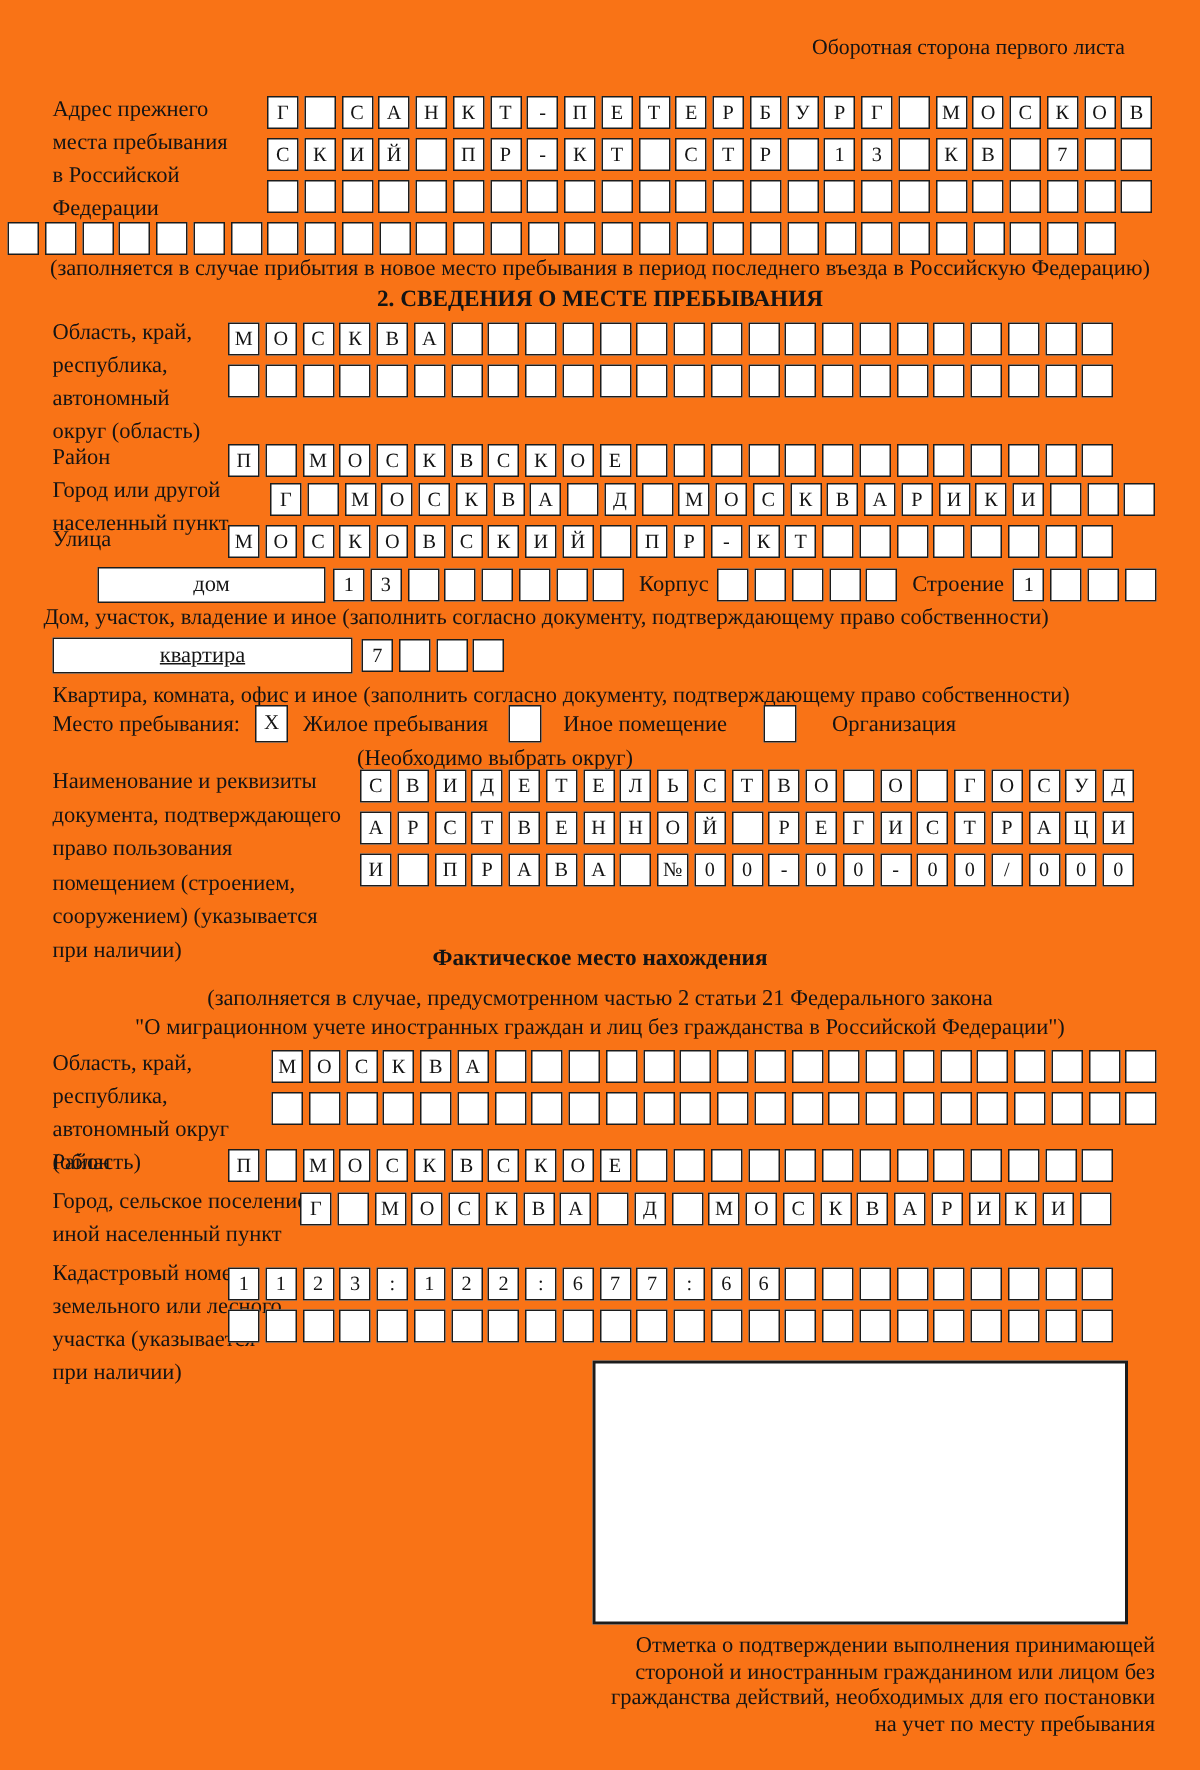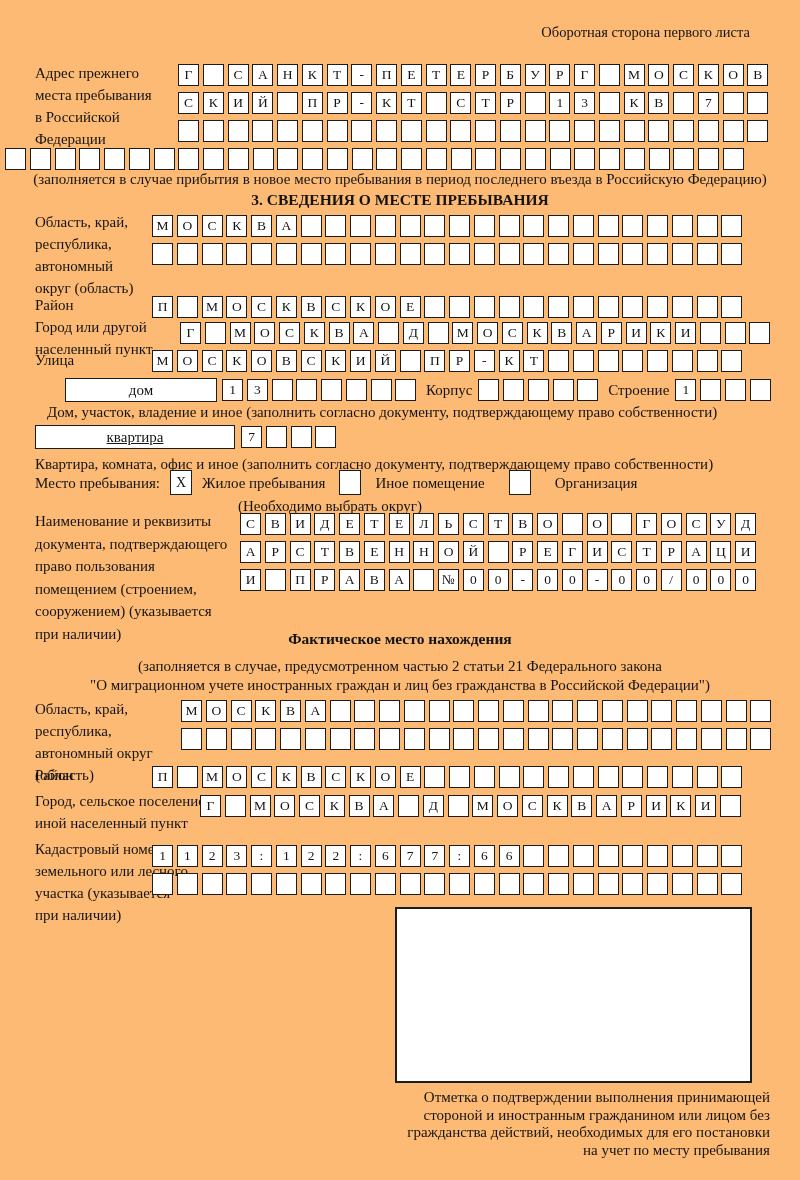--- a/index.html
+++ b/index.html
@@ -1,17 +1,17 @@
 <!DOCTYPE html>
 <html><head>
 <meta charset="utf-8">
 <style>
   html,body { margin:0; padding:0; background:#ffffff; }
   .page {
-    position:relative; width:800px; height:1180px; background:#fdba74;
+    position:relative; width:800px; height:1180px; background:#f97316;
     font-family:"Liberation Serif", serif; color:#141414; overflow:hidden;
   }
   .abs { position:absolute; }
   .lbl { font-size:15px; line-height:22px; white-space:nowrap; }
   .note { font-size:15px; line-height:17px; }
   .title { font-weight:bold; font-size:15.5px; width:800px; text-align:center; left:0; }
   .center { text-align:center; }
 
   
   .boxrow { display:flex; }
@@ -49,21 +49,21 @@
   .r-city        { top:322px; left:180px; }
   .lbl-street    { top:349px; left:35px; }
   .r-street      { top:350px; left:152px; }
 
   .r-house       { top:378px; left:35px; display:flex; align-items:center; }
   .lb-dom        { width:152px;margin-left:30px; }
   .lb-kvart      { width:200px;text-decoration:underline; }
   .ml5  { margin-left:5px; }  .ml6 { margin-left:6px; }
   .ml10 { margin-left:10px; } .ml14 { margin-left:14px; } .ml22 { margin-left:24px; }
   .inline-lbl    { font-size:15px; margin:0 6px; white-space:nowrap; }
-  .note-house    { top:404px; left:47px; }
+  .note-house    { top:404px; left:29px; }
   .r-kvart       { top:425px; left:35px; display:flex; align-items:center; }
   .note-apt      { top:456px; left:35px; }
 
   .r-stay        { top:470px; left:35px; display:flex; align-items:center; }
   .note-stay     { top:498px; left:150px; width:360px; text-align:center; }
 
   .lbl-doc       { top:510px; left:35px; line-height:22.5px; white-space:nowrap; }
   .r-doc1        { top:513px; left:240px; }
   .r-doc2        { top:541px; left:240px; }
   .r-doc3        { top:569px; left:240px; }
@@ -199,21 +199,21 @@
       <span class="cb"></span>
       <span class="cb"></span>
       <span class="cb"></span>
       <span class="cb"></span>
       <span class="cb"></span>
       <span class="cb"></span>
       <span class="cb"></span>
     </div>
   <div class="abs note center note-pa">(заполняется в случае прибытия в новое место пребывания в период последнего въезда в Российскую Федерацию)</div>
 
-  <div class="abs title t-sec2">3. СВЕДЕНИЯ О МЕСТЕ ПРЕБЫВАНИЯ</div>
+  <div class="abs title t-sec2">2. СВЕДЕНИЯ О МЕСТЕ ПРЕБЫВАНИЯ</div>
 
   <div class="abs lbl lbl-reg">Область, край,<br>республика,<br>автономный<br>округ (область)</div>
   <div class="abs boxrow r-reg1">
       <span class="cb">М</span>
       <span class="cb">О</span>
       <span class="cb">С</span>
       <span class="cb">К</span>
       <span class="cb">В</span>
       <span class="cb">А</span>
       <span class="cb"></span>

